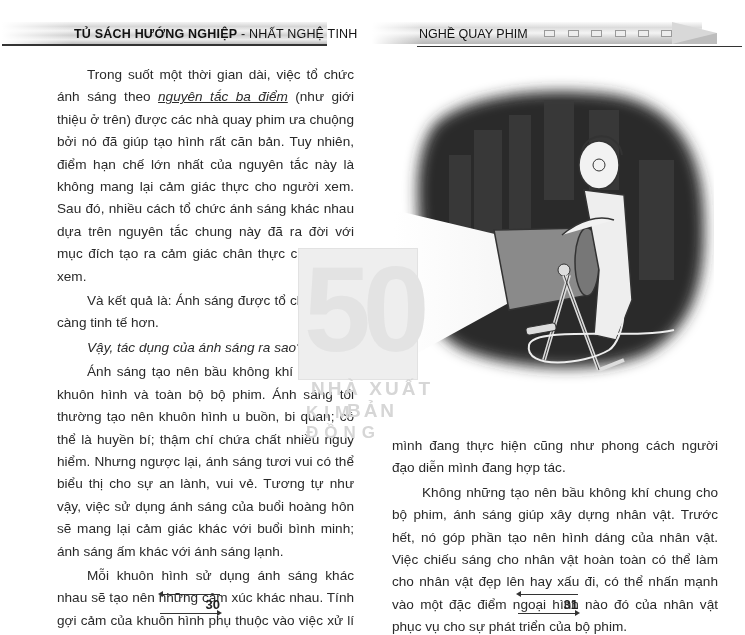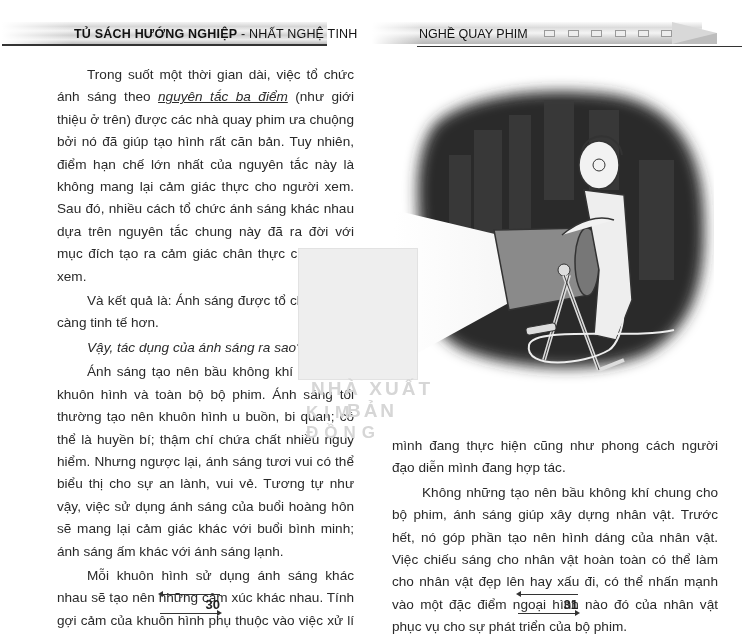--- a/index.html
+++ b/index.html
@@ -137,15 +137,16 @@
     <p>Không những tạo nên bầu không khí chung cho bộ phim, ánh sáng giúp xây dựng nhân vật. Trước hết, nó góp phần tạo nên hình dáng của nhân vật. Việc chiếu sáng cho nhân vật hoàn toàn có thể làm cho nhân vật đẹp lên hay xấu đi, có thể nhấn mạnh vào một đặc điểm ngoại hình nào đó của nhân vật phục vụ cho sự phát triển của bộ phim.</p>
   </div>
 
   <div class="arrow l" style="left:146px;top:594px;"></div>
   <div class="pnum" style="left:146px;top:597px;">31</div>
   <div class="arrow r" style="left:146px;top:613px;"></div>
 </div>
 
 <div class="watermark">
   <div class="wm-box"></div>
+  <div class="wm-50">50</div>
   <div class="wm-pub1">NHÀ XUẤT BẢN</div>
   <div class="wm-pub2">KIM ĐỒNG</div>
 </div>
 
 </body></html>

